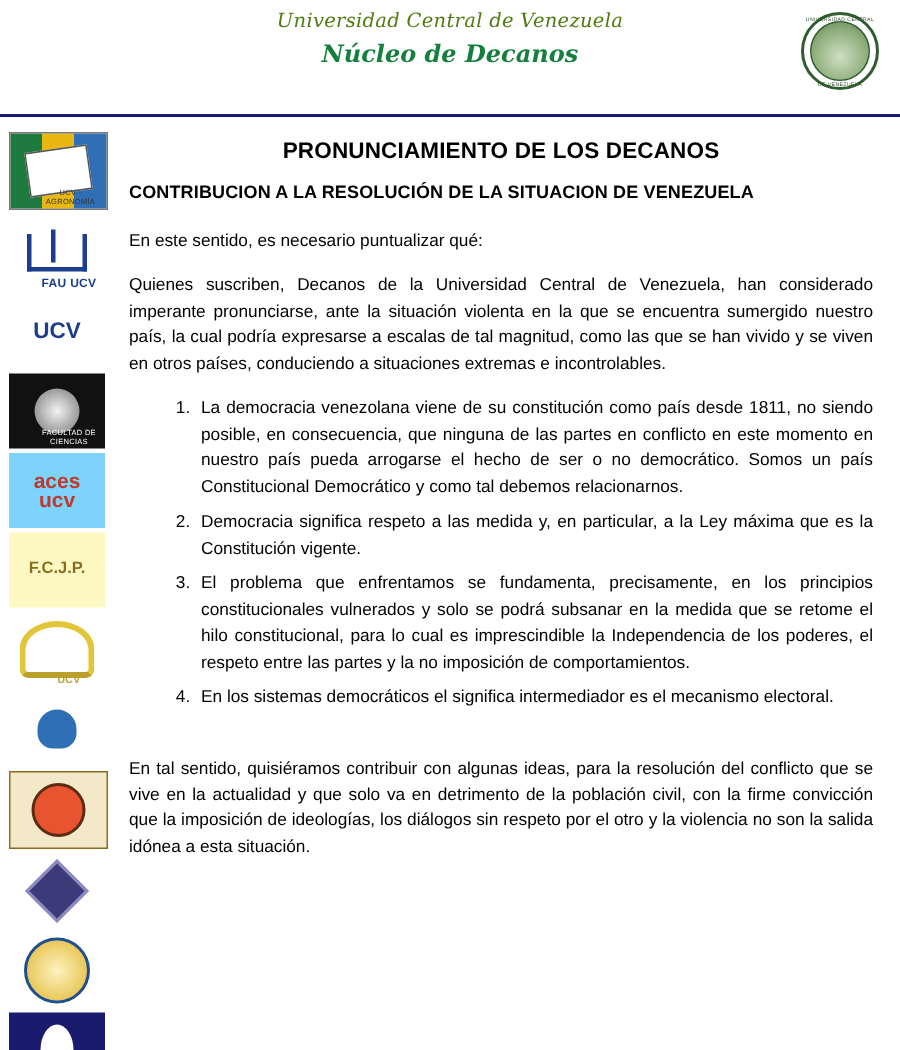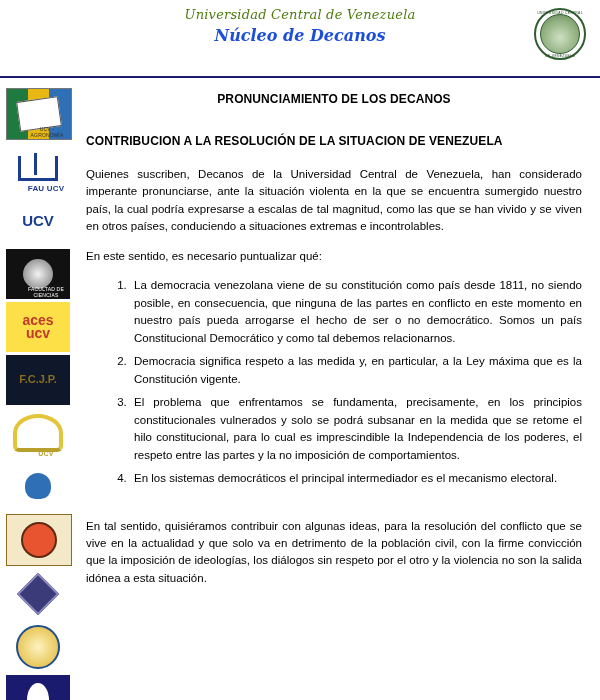--- a/index.html
+++ b/index.html
@@ -38,21 +38,21 @@
     font-size: 13px;
     color: #4d7c0f;
     letter-spacing: 0.2px;
     font-style: italic;
     font-weight: normal;
     line-height: 1.15;
   }
   .univ-subtitle {
     font-family: "DejaVu Serif", serif;
     font-size: 16px;
-    color: #1d4ed8;
+    color: #15803d;
     font-style: italic;
     font-weight: bold;
     margin-top: 4px;
     line-height: 1.15;
   }
   .seal {
     position: absolute;
     right: 14px;
     top: 8px;
     width: 52px;
@@ -164,25 +164,25 @@
   .lg-ciencias {
     background: #111111;
     color: #ffffff;
   }
   .lg-ciencias .sun {
     width: 30px; height: 30px;
     border-radius: 50%;
     background: radial-gradient(circle, #f2f2f2 0%, #9a9a9a 70%, #3a3a3a 100%);
   }
   .lg-aces {
-    background: #fde047;
+    background: #7dd3fc;
     color: #c0392b;
   }
   .lg-fcjp {
-    background: #0f172a;
+    background: #fef9c3;
     color: #8a6d1f;
   }
   .lg-ucv-yellow {
     background: #ffffff;
   }
   .lg-ucv-yellow .swirl {
     width: 42px; height: 30px;
     border: 4px solid #e3c53a;
     border-radius: 50% 50% 6px 6px;
     border-bottom-color: #b9a02c;
@@ -237,23 +237,23 @@
   
   .text-col {
     flex: 1 1 auto;
     padding: 14px 18px 0 10px;
     box-sizing: border-box;
   }
   .doc-title {
     text-align: center;
     font-family: "Liberation Sans", sans-serif;
     font-weight: bold;
-    font-size: 12px;
+    font-size: 15px;
     letter-spacing: 0.1px;
-    margin-bottom: 28px;
+    margin-bottom: 12px;
   }
   .doc-subtitle {
     font-family: "Liberation Sans", sans-serif;
     font-weight: bold;
     font-size: 12px;
     letter-spacing: 0.1px;
     margin-bottom: 18px;
   }
   p.body-text {
     font-family: "Liberation Sans", sans-serif;
@@ -363,28 +363,28 @@
         <div class="bulb"></div>
       </div>
 
     </div>
 
     <div class="text-col">
 
       <div class="doc-title">PRONUNCIAMIENTO DE LOS DECANOS</div>
       <div class="doc-subtitle">CONTRIBUCION A LA RESOLUCIÓN DE LA SITUACION DE VENEZUELA</div>
 
+      <p class="body-text">En este sentido, es necesario puntualizar qué:</p>
       <p class="body-text">Quienes suscriben, Decanos de la Universidad Central de Venezuela, han considerado imperante pronunciarse, ante la situación violenta en la que se encuentra sumergido nuestro país, la cual podría expresarse a escalas de tal magnitud, como las que se han vivido y se viven en otros países, conduciendo a situaciones extremas e incontrolables.</p>
-      <p class="body-text">En este sentido, es necesario puntualizar qué:</p>
 
       <ol class="num-list">
         <li>La democracia venezolana viene de su constitución como país desde 1811, no siendo posible, en consecuencia, que ninguna de las partes en conflicto en este momento en nuestro país pueda arrogarse el hecho de ser o no democrático. Somos un país Constitucional Democrático y como tal debemos relacionarnos.</li>
         <li>Democracia significa respeto a las medida y, en particular, a la Ley máxima que es la Constitución vigente.</li>
         <li>El problema que enfrentamos se fundamenta, precisamente, en los principios constitucionales vulnerados y solo se podrá subsanar en la medida que se retome el hilo constitucional, para lo cual es imprescindible la Independencia de los poderes, el respeto entre las partes y la no imposición de comportamientos.</li>
-        <li>En los sistemas democráticos el principal intermediador es el mecanismo electoral.</li>
+        <li>En los sistemas democráticos el significa intermediador es el mecanismo electoral.</li>
       </ol>
 
       <p class="body-text">En tal sentido, quisiéramos contribuir con algunas ideas, para la resolución del conflicto que se vive en la actualidad y que solo va en detrimento de la población civil, con la firme convicción que la imposición de ideologías, los diálogos sin respeto por el otro y la violencia no son la salida idónea a esta situación.</p>
 
 
     </div>
   </div>
 </div>
 
 </body></html>

